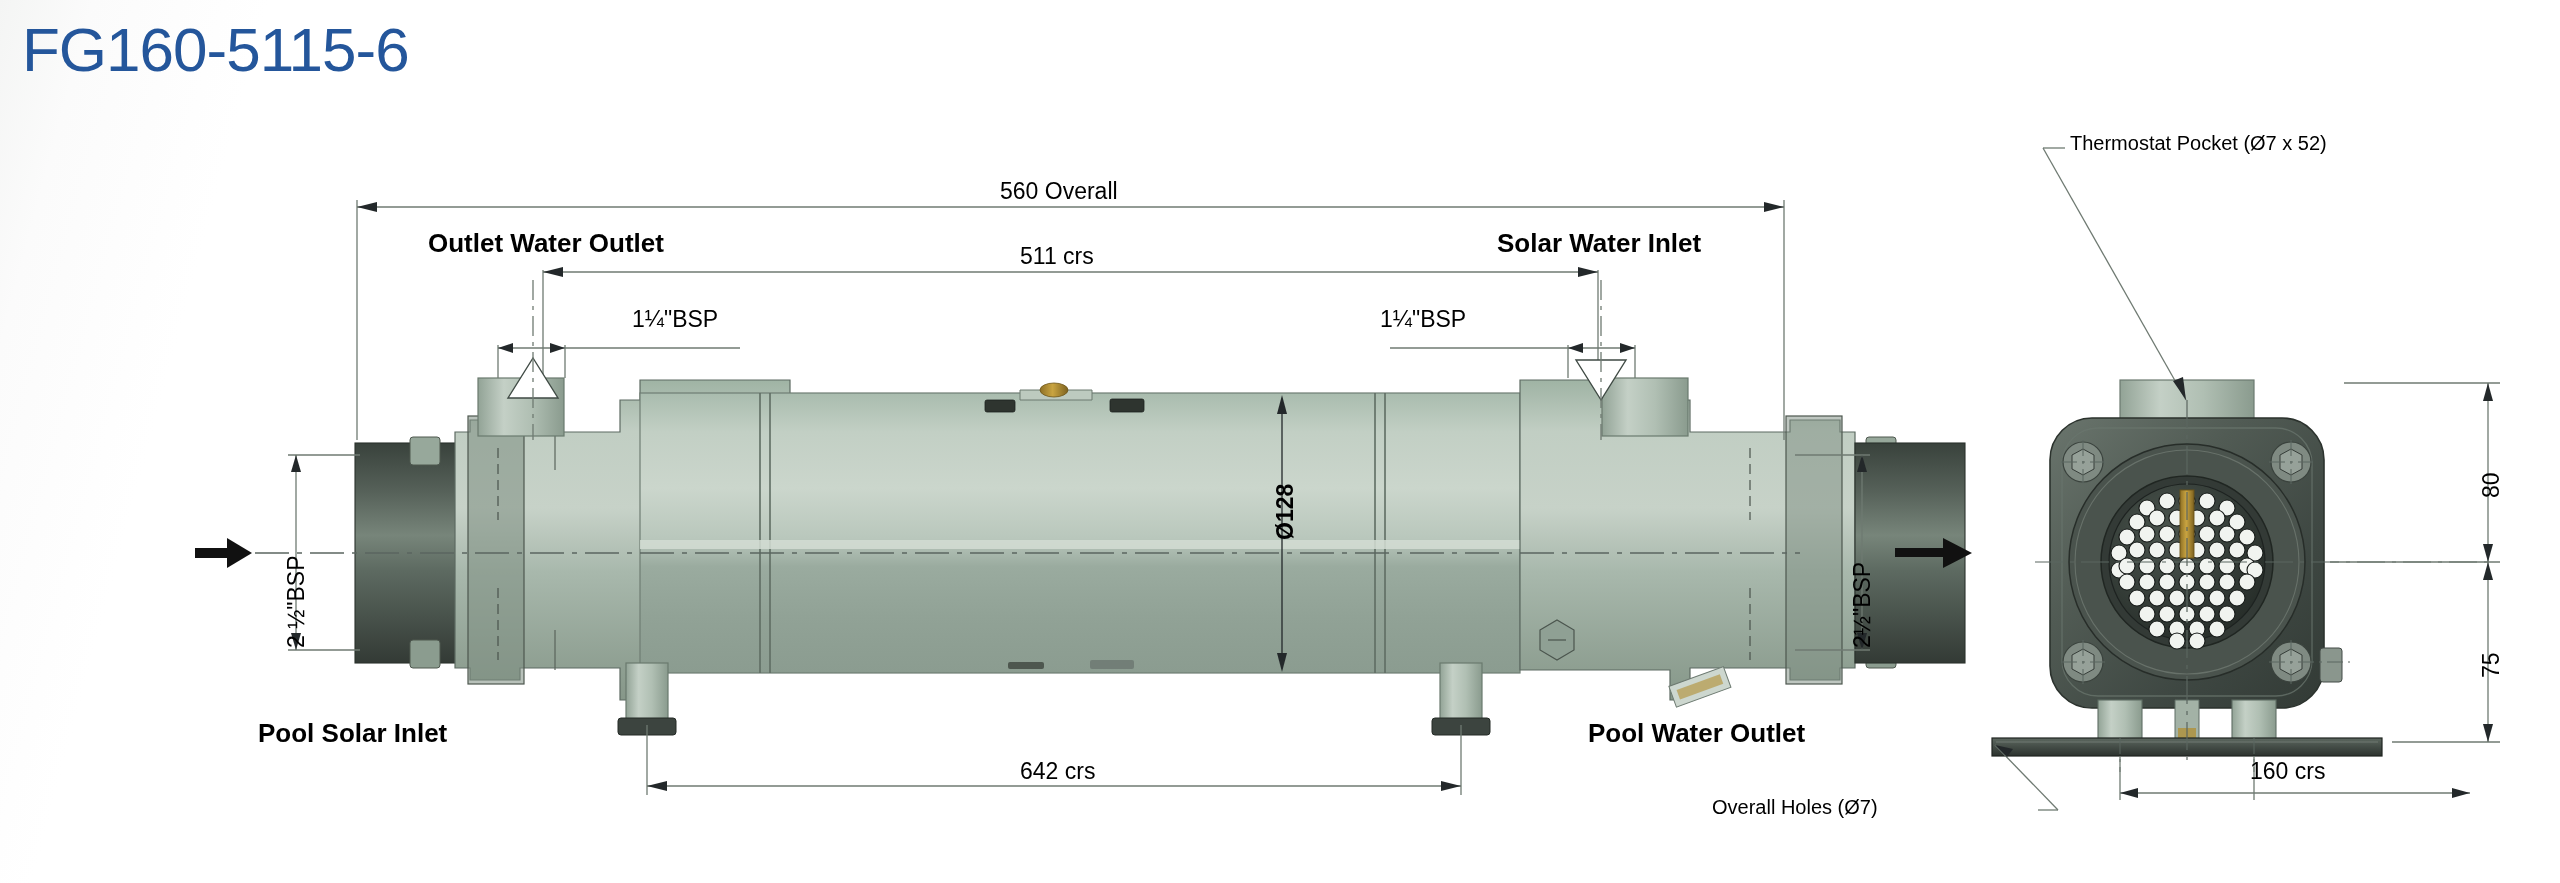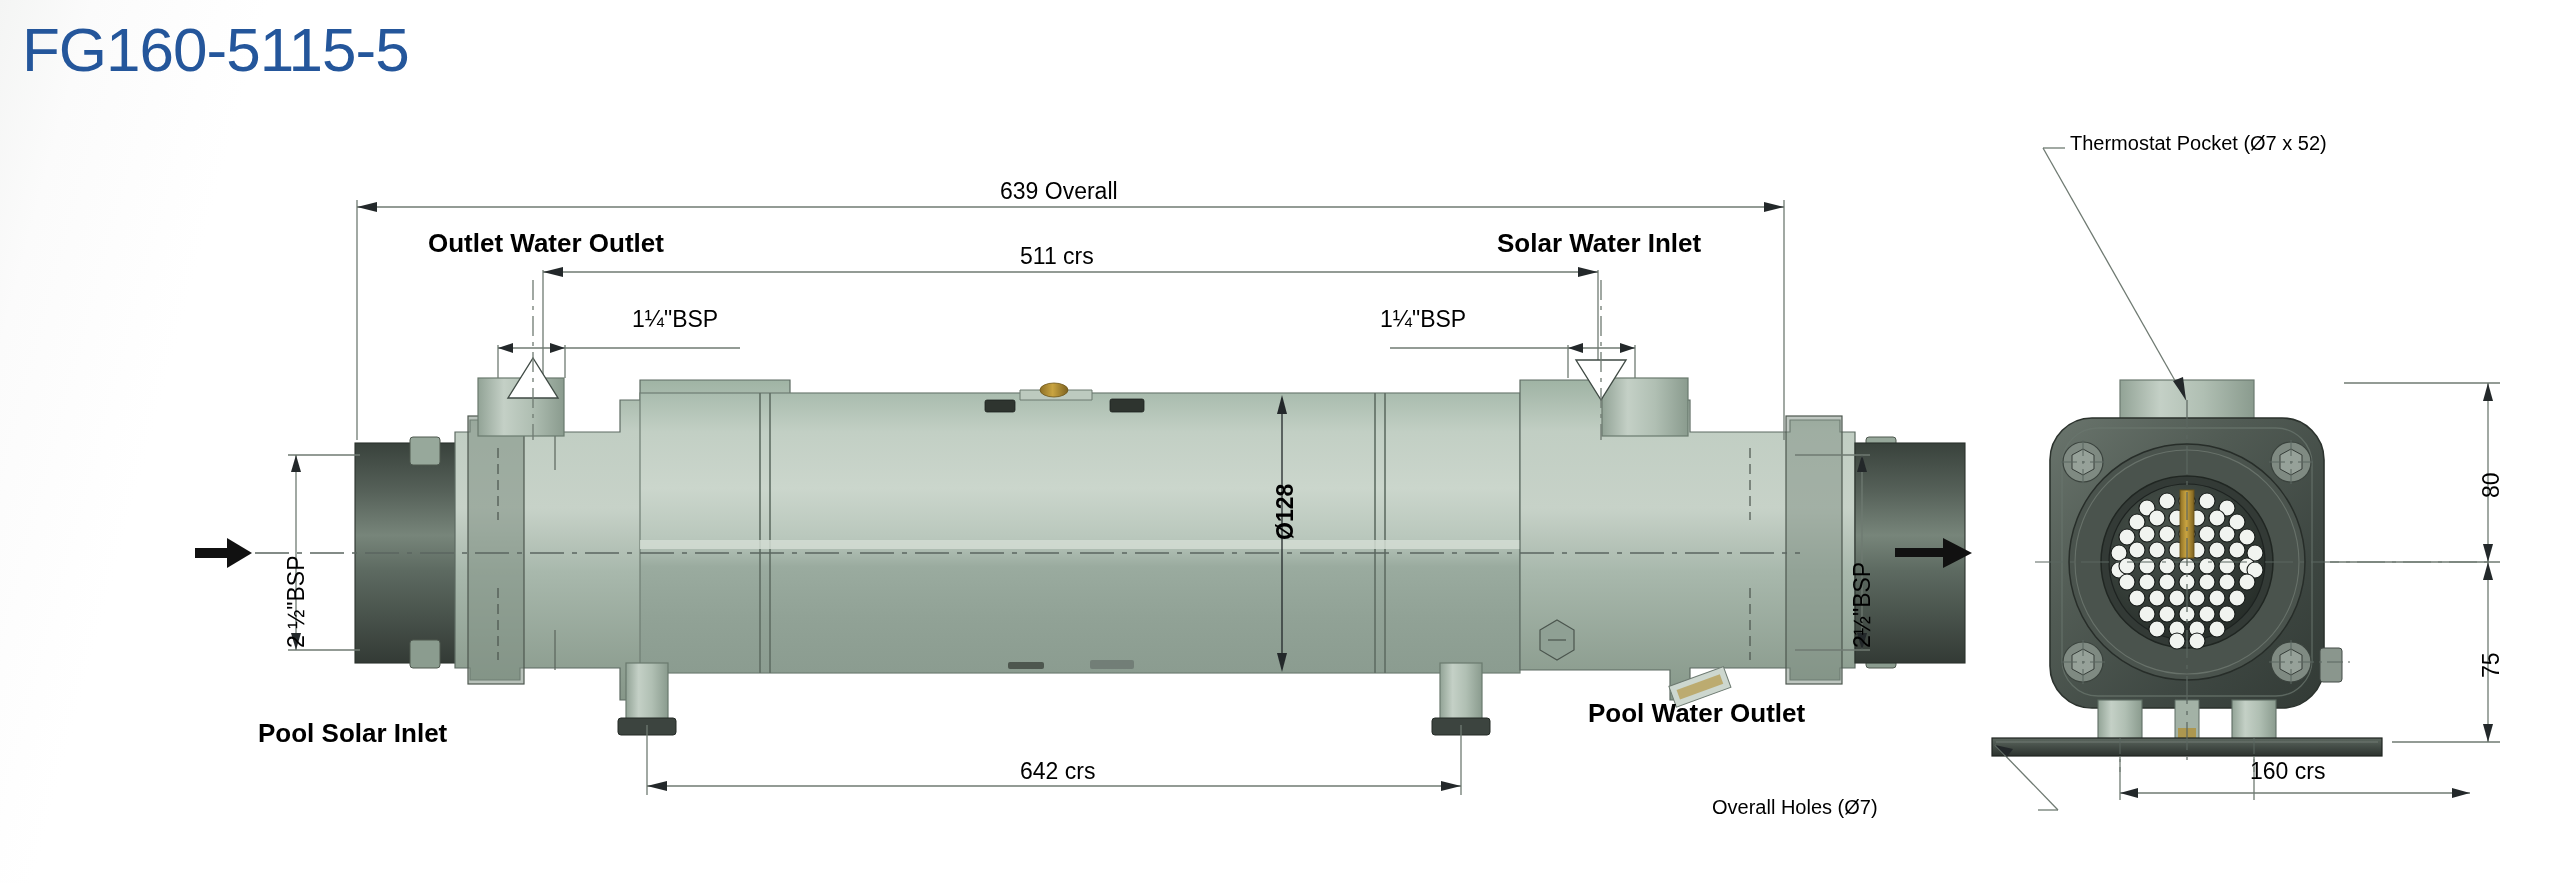--- a/index.html
+++ b/index.html
@@ -49,21 +49,21 @@
   .note-text { font-size: 20px; font-weight: 400; }
   .rot90 { transform: rotate(-90deg); transform-origin: left top; }
 </style>
 </head>
 <body>
 
 <div id="page">
 
   <div id="bg-wash"></div>
 
-  <div id="title" class="lbl">FG160-5115-5</div>
+  <div id="title" class="lbl">FG160-5115-6</div>
 
   <svg class="draw" viewBox="0 0 2560 883" xmlns="http://www.w3.org/2000/svg">
     <defs>
       <linearGradient id="shellGrad" x1="0" y1="0" x2="0" y2="1">
         <stop offset="0%" stop-color="#a9bcae"></stop>
         <stop offset="14%" stop-color="#c2cfc4"></stop>
         <stop offset="34%" stop-color="#cbd6cc"></stop>
         <stop offset="52%" stop-color="#b9c7bc"></stop>
         <stop offset="62%" stop-color="#9aab9f"></stop>
         <stop offset="80%" stop-color="#91a296"></stop>
@@ -416,35 +416,35 @@
 
       <line x1="2120" y1="756" x2="2120" y2="800"></line>
       <line x1="2254" y1="756" x2="2254" y2="800"></line>
       <line x1="2120" y1="793" x2="2254" y2="793"></line>
       <line x1="2254" y1="793" x2="2470" y2="793"></line>
       <polygon points="2120,793 2138,788 2138,798" fill="#23282a" stroke="none"></polygon>
       <polygon points="2470,793 2452,788 2452,798" fill="#23282a" stroke="none"></polygon>
     </g>
   </svg>
 
-  <div class="lbl dim-text" style="left:1000px; top:178px;">639 Overall</div>
+  <div class="lbl dim-text" style="left:1000px; top:178px;">560 Overall</div>
 
   <div class="lbl dim-text" style="left:1020px; top:243px;">511 crs</div>
 
   <div class="lbl dim-text" style="left:632px; top:306px;">1¼"BSP</div>
 
   <div class="lbl dim-text" style="left:1380px; top:306px;">1¼"BSP</div>
 
   <div class="lbl port-text" style="left:428px; top:228px;">Outlet Water Outlet</div>
 
   <div class="lbl port-text" style="left:1478px; top:228px;margin-left:19px;">Solar Water Inlet</div>
 
   <div class="lbl port-text" style="left:258px; top:718px;">Pool Solar Inlet</div>
 
-  <div class="lbl port-text" style="left:1588px; top:698px;">Pool Water Outlet</div>
+  <div class="lbl port-text" style="left:1588px; top:718px;">Pool Water Outlet</div>
 
   <div class="lbl dim-text" style="left:1020px; top:758px;">642 crs</div>
 
   <div class="lbl dim-text rot90" style="left:283px; top:648px;">2 ½"BSP</div>
 
   <div class="lbl dim-text rot90" style="left:1849px; top:648px;">2½"BSP</div>
 
   <div class="lbl dim-text rot90" style="left:1272px; top:540px; font-weight:700;">Ø128</div>
 
   <div class="lbl note-text" style="left:2070px; top:132px;">Thermostat Pocket (Ø7 x 52)</div>

